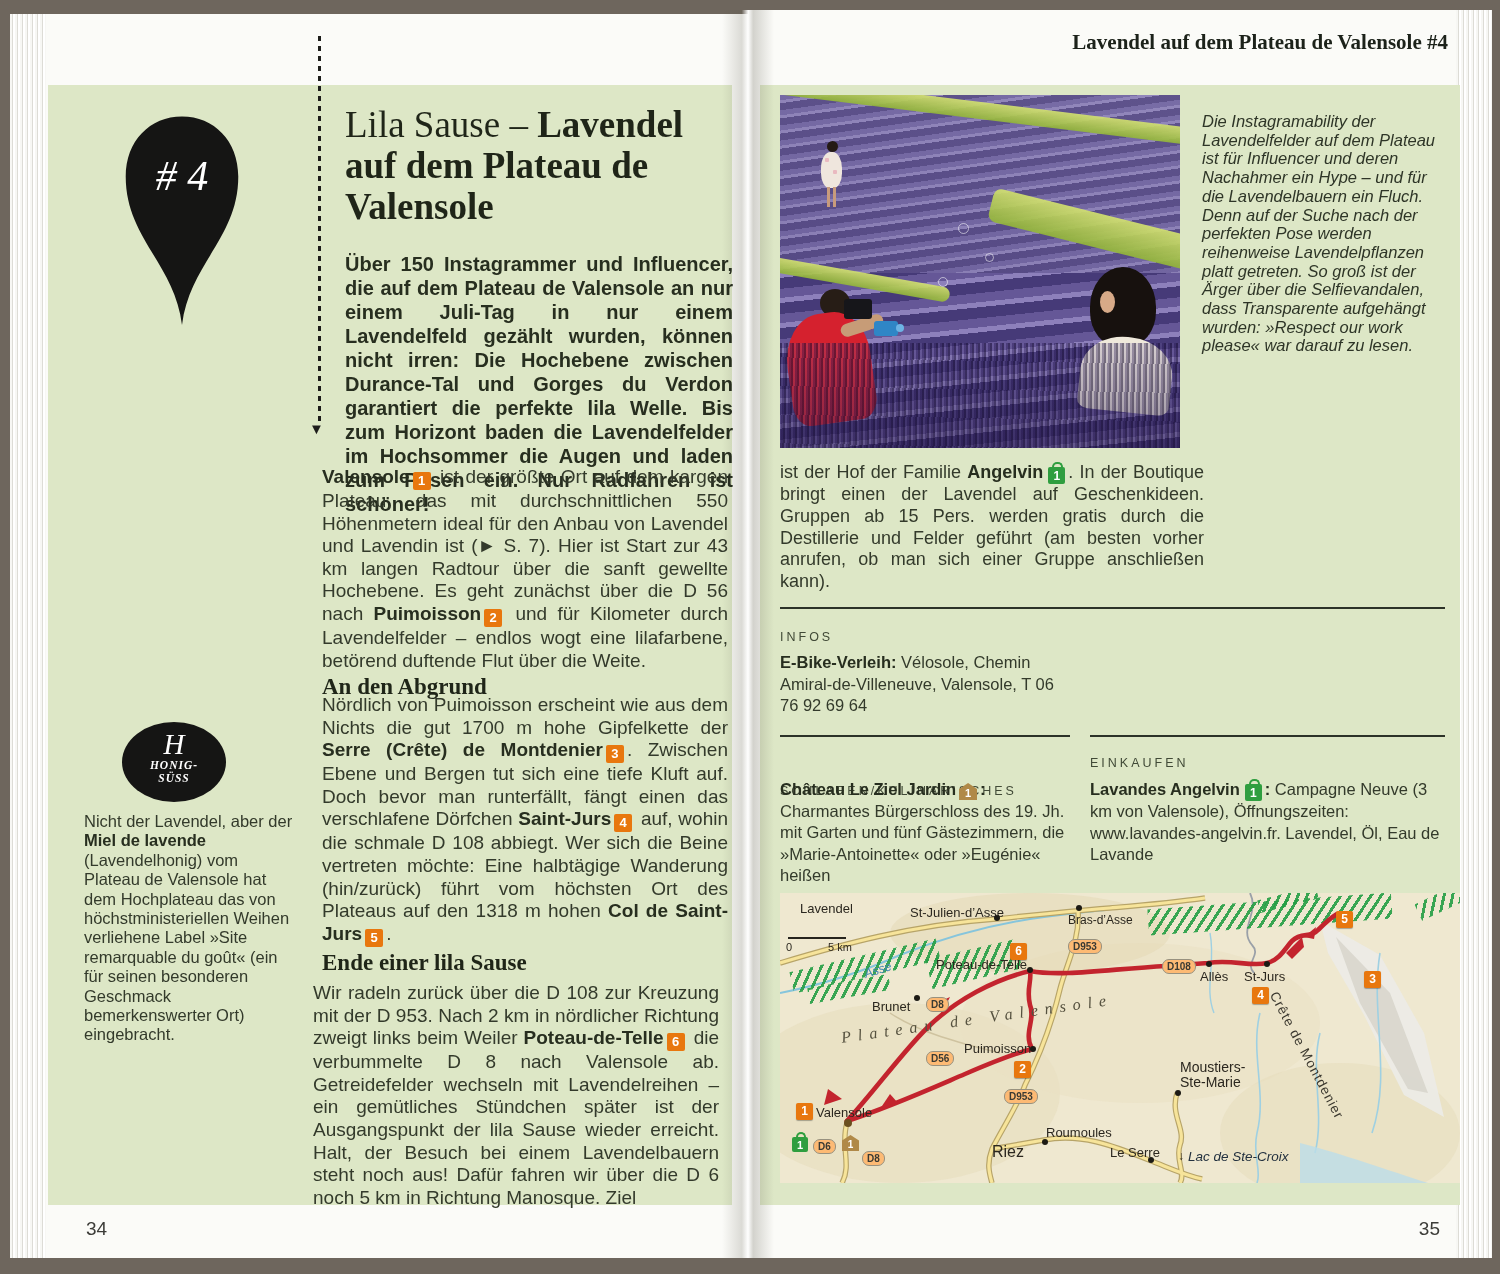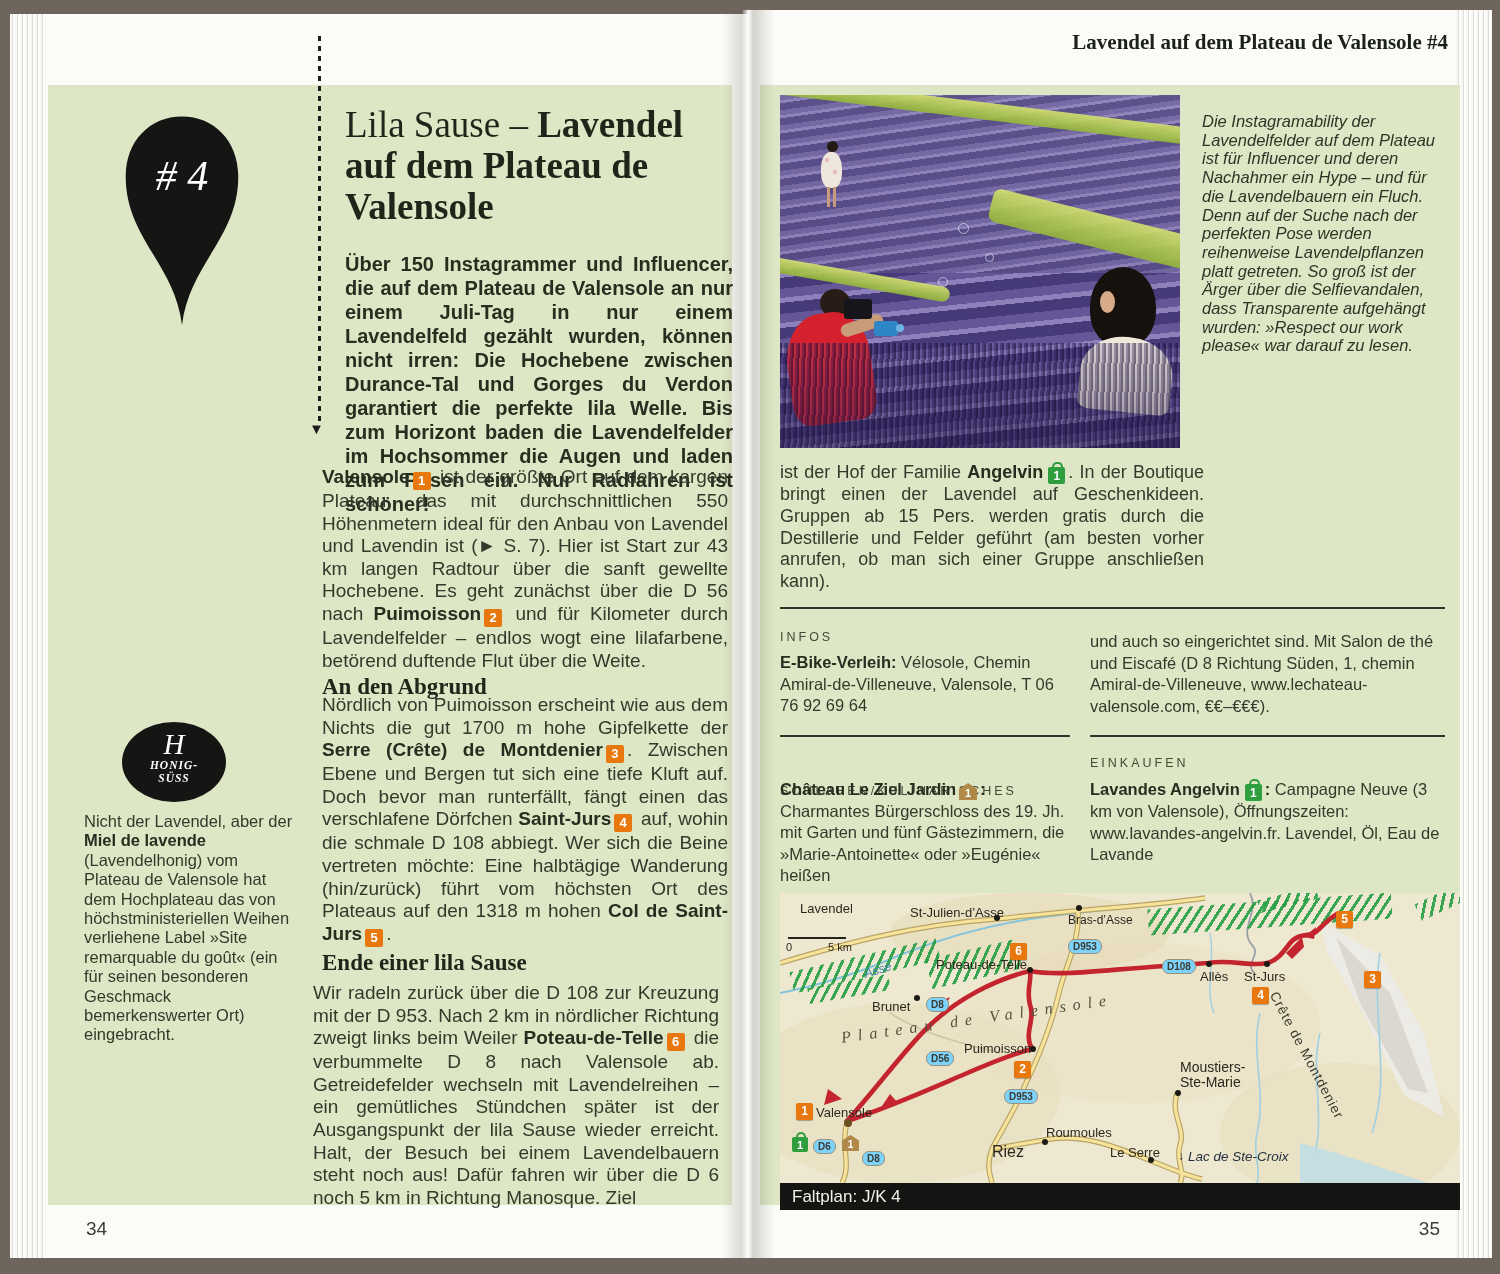--- a/index.html
+++ b/index.html
@@ -56,21 +56,21 @@
   .gband{position:absolute;background:linear-gradient(#d2e070,#93b53a);opacity:.92;border-radius:8px;}
   .spikes{position:absolute;left:0;right:0;bottom:0;height:105px;
       background:linear-gradient(rgba(30,18,60,0),rgba(28,16,58,.35)),
       repeating-linear-gradient(92deg,rgba(24,14,54,.55) 0 2px,rgba(110,95,160,.2) 2px 4px,rgba(45,30,90,.45) 4px 6px);}
   .bubble{position:absolute;border:1px solid rgba(255,255,255,.55);border-radius:50%;}
 
   
   .map{position:absolute;background:#efe8d0;overflow:hidden;}
   .map-label{position:absolute;font-size:13px;color:#2b271f;white-space:nowrap;}
   .map-dot{position:absolute;width:6px;height:6px;border-radius:50%;background:#1c1a14;}
-  .badge{position:absolute;background:#7dd3fc;border:1.5px solid #97917f;border-radius:7px;height:13px;
+  .badge{position:absolute;background:#fdba74;border:1.5px solid #97917f;border-radius:7px;height:13px;
          line-height:13px;padding:0 4px;font-size:10px;font-weight:bold;color:#3a3a33;white-space:nowrap;}
   .mk{position:absolute;width:17px;height:17px;background:#e8770e;border-radius:2px;color:#fff;font-size:12px;
       font-weight:bold;line-height:17px;text-align:center;box-shadow:0 1px 1px rgba(0,0,0,.3);}
   .hatch{position:absolute;background:repeating-linear-gradient(127deg,rgba(36,158,68,.9) 0 3px,rgba(36,158,68,0) 3px 8.5px);}
   .mapbar{position:absolute;background:#141412;color:#f2f2ec;font-size:17px;line-height:27px;padding-left:12px;}
   .scaleline{position:absolute;border-top:2px solid #26241e;width:58px;}
   .mbag{position:absolute;width:16px;height:15px;background:#2f9e3f;border-radius:2px;color:#fff;font-size:11px;
         font-weight:bold;line-height:16px;text-align:center;}
   .mbag::before{content:"";position:absolute;top:-5px;left:4px;width:6px;height:5px;border:2px solid #2f9e3f;
         border-bottom:none;border-radius:5px 5px 0 0;}
@@ -189,21 +189,20 @@
   <div class="abs sechead" style="left:780px;top:630px;">INFOS</div>
   <div class="abs entry" style="left:780px;top:652px;width:290px;">
     <span class="b">E-Bike-Verleih:</span><span> Vélosole, Chemin Amiral-de-Villeneuve, Valensole, T 06 76 92 69 64</span>
   </div>
   <div class="rule" style="left:780px;top:735px;width:290px;"></div>
   <div class="abs sechead" style="left:780px;top:784px;">SCHLAFEN/KULINARISCHES</div>
   <div class="abs entry" style="left:780px;top:779px;width:290px;">
     <span class="b">Château Le Ziel Jardin</span><span class="house">1</span><span class="b">:</span><span> Charmantes Bürgerschloss des 19. Jh. mit Garten und fünf Gästezimmern, die »Marie-Antoinette« oder »Eugénie« heißen</span>
   </div>
 
-  <div class="abs entry" style="left:1090px;top:631px;width:358px;">und auch so eingerichtet sind. Mit Salon de thé und Eiscafé (D 8 Richtung Süden, 1, chemin Amiral-de-Villeneuve, www.lechateau-valensole.com, €€–€€€).</div>
   <div class="rule" style="left:1090px;top:735px;width:355px;"></div>
   <div class="abs sechead" style="left:1090px;top:756px;">EINKAUFEN</div>
   <div class="abs entry" style="left:1090px;top:779px;width:358px;">
     <span class="b">Lavandes Angelvin</span><span class="bag">1</span><span class="b">:</span><span> Campagne Neuve (3 km von Valensole), Öffnungszeiten: www.lavandes-angelvin.fr. Lavendel, Öl, Eau de Lavande</span>
   </div>
 
   <div class="map" style="left:780px;top:893px;width:680px;height:290px;">
     <svg width="680" height="290" viewBox="0 0 680 290" style="position:absolute;left:0;top:0;">
       <ellipse cx="120" cy="200" rx="160" ry="90" fill="#e6dcba" opacity="0.5"></ellipse>
       <ellipse cx="360" cy="130" rx="180" ry="80" fill="#e9e0c2" opacity="0.55"></ellipse>
@@ -301,19 +300,16 @@
     <div class="map-dot" style="left:262px;top:246px;"></div>
     <div class="map-label" style="left:330px;top:252px;">Le Serre</div>
     <div class="map-dot" style="left:368px;top:264px;"></div>
     <div class="map-label" style="left:400px;top:166px;font-size:14px;">Moustiers-</div>
     <div class="map-label" style="left:400px;top:181px;font-size:14px;">Ste-Marie</div>
     <div class="map-dot" style="left:395px;top:197px;"></div>
     <div class="map-label" style="left:398px;top:256px;font-size:12px;">↓</div>
     <div class="map-label" style="left:408px;top:256px;font-style:italic;font-size:13.5px;color:#23313f;">Lac de Ste-Croix</div>
   </div>
 
-  <div class="mapbar" style="left:780px;top:1183px;width:668px;height:27px;">
-    <span>Faltplan: J/K 4</span>
-  </div>
 
   <div class="abs pagenum" style="left:1400px;top:1218px;width:40px;text-align:right;">35</div>
 
 </div>
 
 </body></html>

